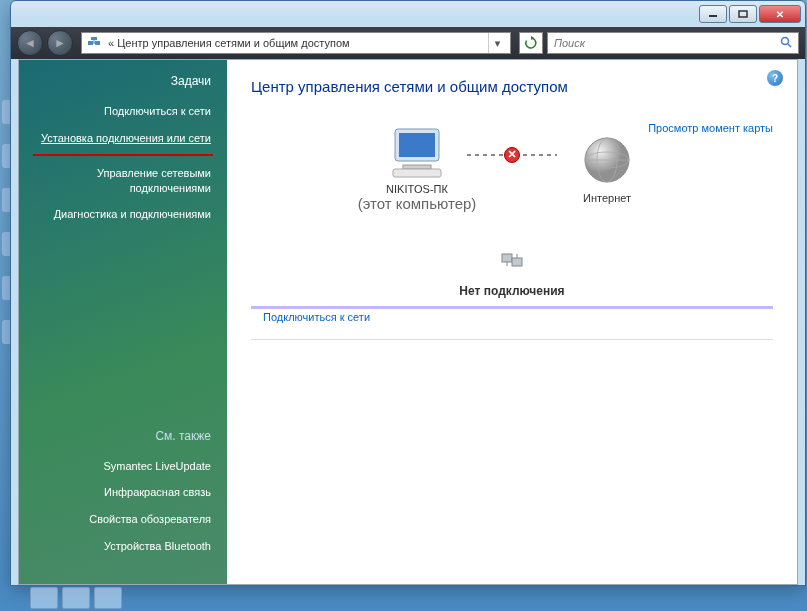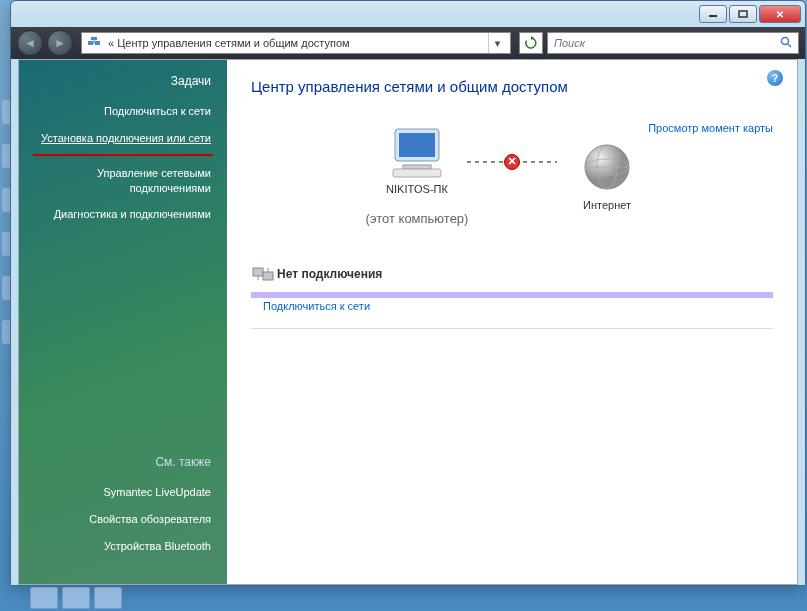--- a/index.html
+++ b/index.html
@@ -38,25 +38,25 @@
 .side-bottom .side-head { color: #cde; }
 
 .main { flex: 1; background: #fff; padding: 18px 24px; position: relative; font-size: 12px; color: #333; }
 .help { position: absolute; top: 10px; right: 14px; width: 16px; height: 16px; border-radius: 50%; background: radial-gradient(circle at 30% 30%, #7ac0f0, #2a70c0); color: #fff; font-size: 10px; font-weight: bold; display:flex; align-items:center; justify-content:center; cursor:pointer;}
 .main h1 { font-size: 15px; font-weight: normal; color: #003399; margin-bottom: 30px; }
 .maplink { position: absolute; right: 24px; top: 62px; color: #0066cc; font-size: 11px; cursor: pointer; }
 
 .netmap { display: flex; align-items: center; justify-content: center; gap: 0; margin: 10px 0 30px 0; }
 .node { display: flex; flex-direction: column; align-items: center; width: 140px; }
 .node-label { font-size: 11px; color: #333; margin-top: 4px; text-align:center;}
-.node-sub { font-size: 13px; color: #666; margin-top: 16px; }
+.node-sub { font-size: 15px; color: #666; }
 .conn { width: 90px; height: 2px; background: repeating-linear-gradient(90deg, #888 0 4px, transparent 4px 8px); position: relative; margin: 0 -20px; top: -14px;}
 .conn .x { position: absolute; left: 50%; top: 50%; transform: translate(-50%, -50%); width: 16px; height: 16px; background: #d33; border-radius: 50%; color: #fff; font-size: 11px; font-weight: bold; display: flex; align-items: center; justify-content: center; border: 1px solid #a00;}
 
-.statusrow { display: flex; align-items: center; gap: 2px; padding: 8px 0; border-bottom: 6px solid #c4b5fd; margin-top: 10px;}
+.statusrow { display: flex; align-items: center; gap: 14px; padding: 8px 0; border-bottom: 3px solid #c4b5fd; margin-top: 10px; flex-direction: column;}
 .statusrow .sic { width: 24px; height: 20px; }
 .statusrow .stxt { font-weight: bold; font-size: 12px; color: #333; }
 
 .msg { padding: 16px 0 4px 12px; font-size: 11px; color: #333; }
 .msglink { padding: 2px 0 16px 12px; font-size: 11px; color: #0066cc; cursor: pointer; border-bottom: 1px solid #ddd; }
 
 .taskbar-bit { position: absolute; left: 30px; bottom: 0; height: 24px; display:flex; gap:4px; }
 .tb-item { width: 28px; height: 22px; background: rgba(180,210,240,0.7); border: 1px solid #7a9ac0; border-radius: 2px; }
 </style>
 </head>
@@ -128,20 +128,21 @@
       <div class="side-head">Задачи</div>
       <div class="side-link">Подключиться к сети</div>
       <div class="side-link sel">Установка подключения или сети</div>
       <div class="red-underline"></div>
       <div class="side-link">Управление сетевыми подключениями</div>
       <div class="side-link">Диагностика и подключениями</div>
 
       <div class="side-bottom">
         <div class="side-head">См. также</div>
         <div class="side-link">Symantec LiveUpdate</div>
+        <div class="side-link">Инфракрасная связь</div>
         <div class="side-link">Свойства обозревателя</div>
         <div class="side-link">Устройства Bluetooth</div>
       </div>
     </div>
 
     <div class="main">
       <div class="help">?</div>
       <h1>Центр управления сетями и общим доступом</h1>
       <div class="maplink">Просмотр момент карты</div>
 

